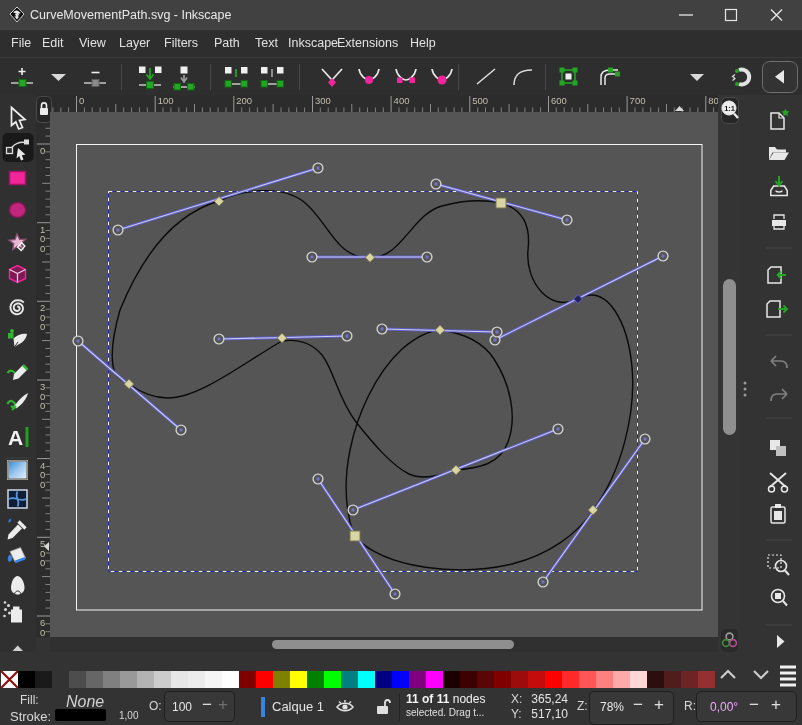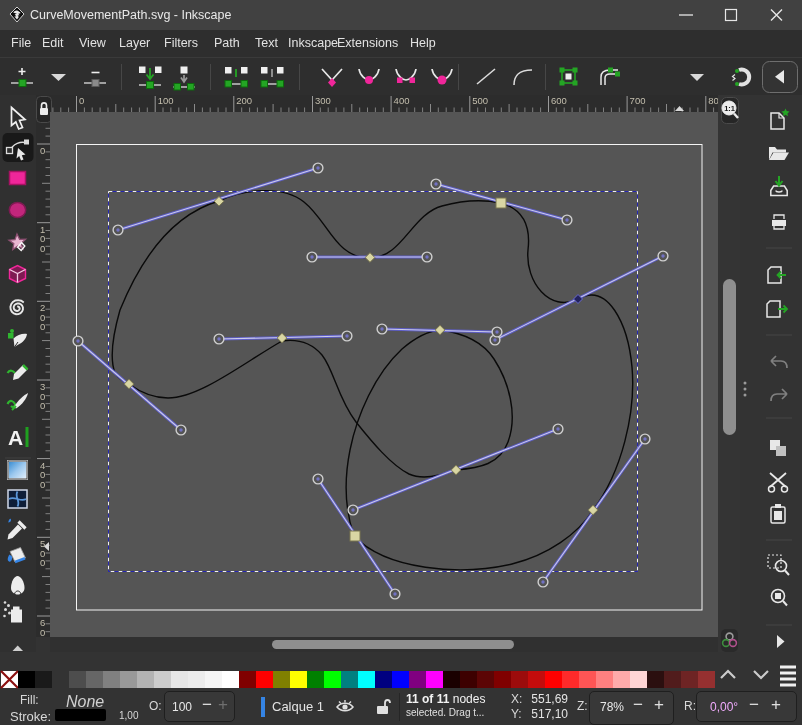--- a/index.html
+++ b/index.html
@@ -695,21 +695,21 @@
     </svg>
     <svg class="abs" style="left:374px;top:8px" width="18" height="19" viewBox="0 0 18 19">
       <rect x="3" y="9" width="11" height="8" rx="1" fill="#e0e0e0"></rect>
       <path d="M11 9 V6 C11 2 16 2 16 6" stroke="#e0e0e0" stroke-width="1.8" fill="none"></path>
     </svg>
     <div class="abs" style="left:399px;top:4px;width:1px;height:28px;background:#262626"></div>
     <span class="abs" style="left:406px;top:3px;font-size:12px;color:#f2f2f2"><b>11 of 11</b> nodes</span>
     <span class="abs" style="left:406px;top:18px;font-size:10px;color:#e0e0e0">selected. Drag t...</span>
     <span class="abs" style="left:511px;top:3px;font-size:12px;color:#d8d8d8">X:</span>
     <span class="abs" style="left:511px;top:18px;font-size:12px;color:#d8d8d8">Y:</span>
-    <span class="abs" style="left:568px;top:3px;font-size:12px;color:#e4e4e4;transform:translateX(-100%)">551,69</span>
+    <span class="abs" style="left:568px;top:3px;font-size:12px;color:#e4e4e4;transform:translateX(-100%)">365,24</span>
     <span class="abs" style="left:568px;top:18px;font-size:12px;color:#e4e4e4;transform:translateX(-100%)">517,10</span>
     <span class="abs" style="left:577px;top:10px;font-size:12px;color:#d8d8d8">Z:</span>
     <div class="spin" style="left:589px;top:2px;width:85px;height:34px">
       <span class="abs" style="left:10px;top:8px;font-size:12px;color:#e8e8e8">78%</span>
       <span class="abs" style="left:43px;top:3px;font-size:17px;color:#e0e0e0">−</span>
       <span class="abs" style="left:64px;top:3px;font-size:17px;color:#e0e0e0">+</span>
     </div>
     <span class="abs" style="left:684px;top:10px;font-size:12px;color:#d8d8d8">R:</span>
     <div class="spin" style="left:696px;top:2px;width:101px;height:31px">
       <span class="abs" style="left:13px;top:8px;font-size:12px;color:#f0abfc">0,00°</span>

